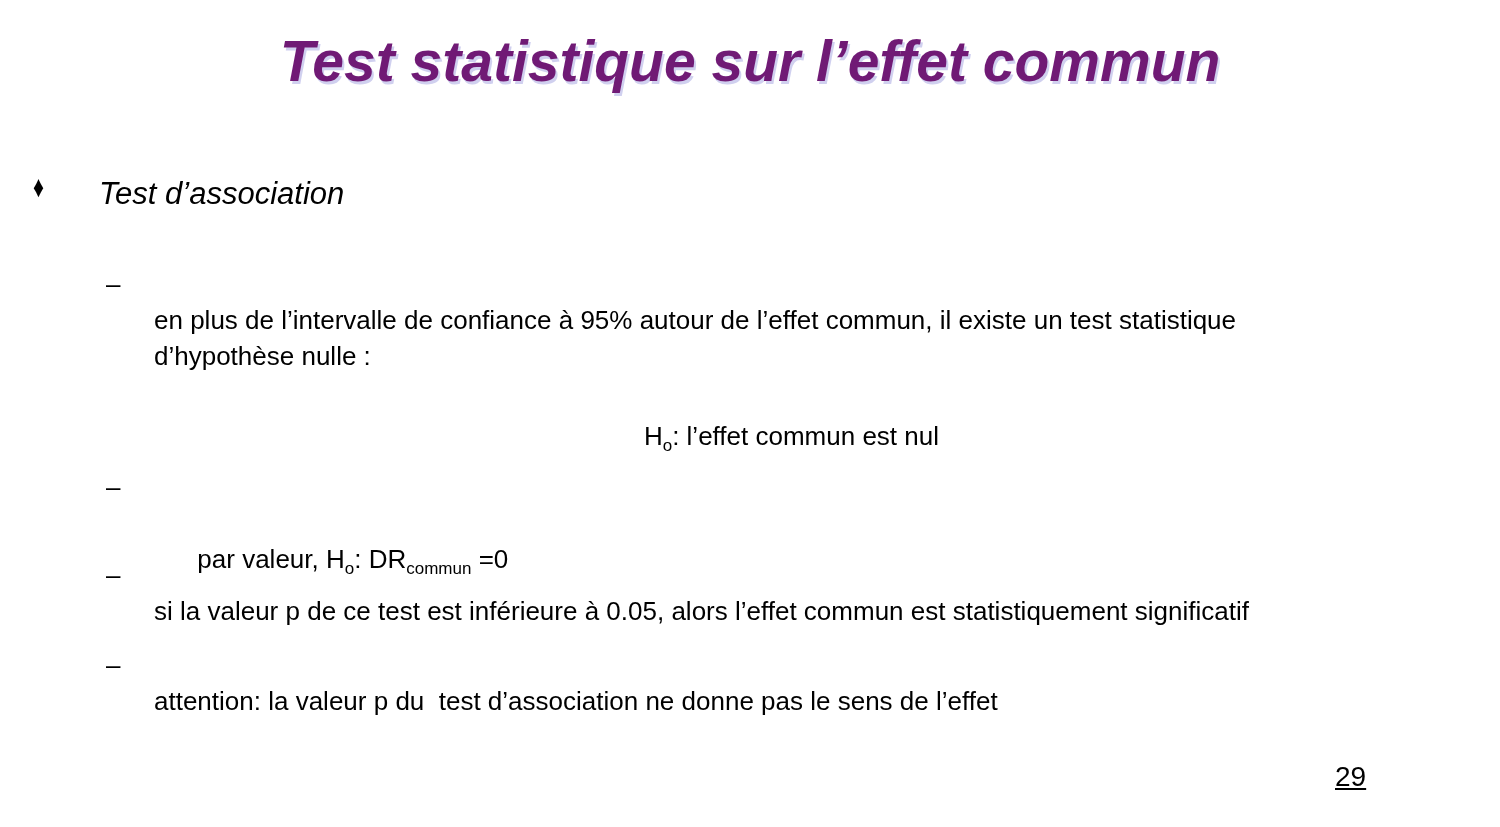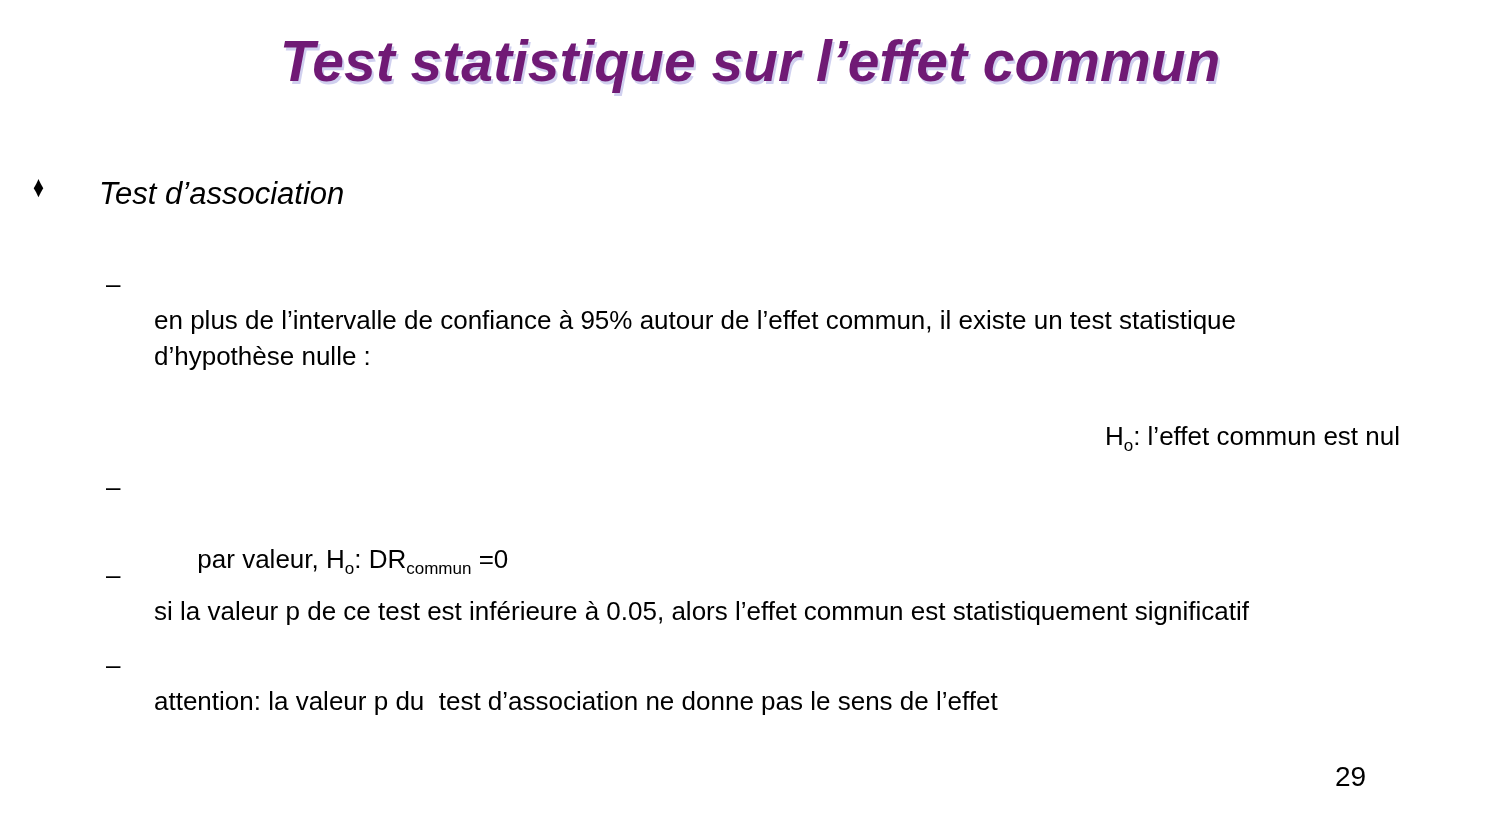--- a/index.html
+++ b/index.html
@@ -76,35 +76,36 @@
     white-space: pre-wrap;
     margin-top: 36px;
   }
   .h-line {
     position: absolute;
     top: 382px;
     left: 154px;
     width: 1246px;
     font-size: 26px;
     line-height: 36px;
-    text-align: right;
+    text-align: center;
     white-space: pre-wrap;
   }
   .subscript {
     font-size: 17px;
     vertical-align: -6px;
     line-height: 0;
     white-space: pre-wrap;
   }
   .page-number {
     position: absolute;
     top: 759px;
     left: 1335px;
     font-size: 28px;
     line-height: 36px;
+    text-decoration: underline;
   }
   .plain { white-space: pre-wrap; }
 </style>
 </head>
 <body>
 
 <div class="slide">
 
   <h1 class="title">Test statistique sur l’effet commun</h1>
 

